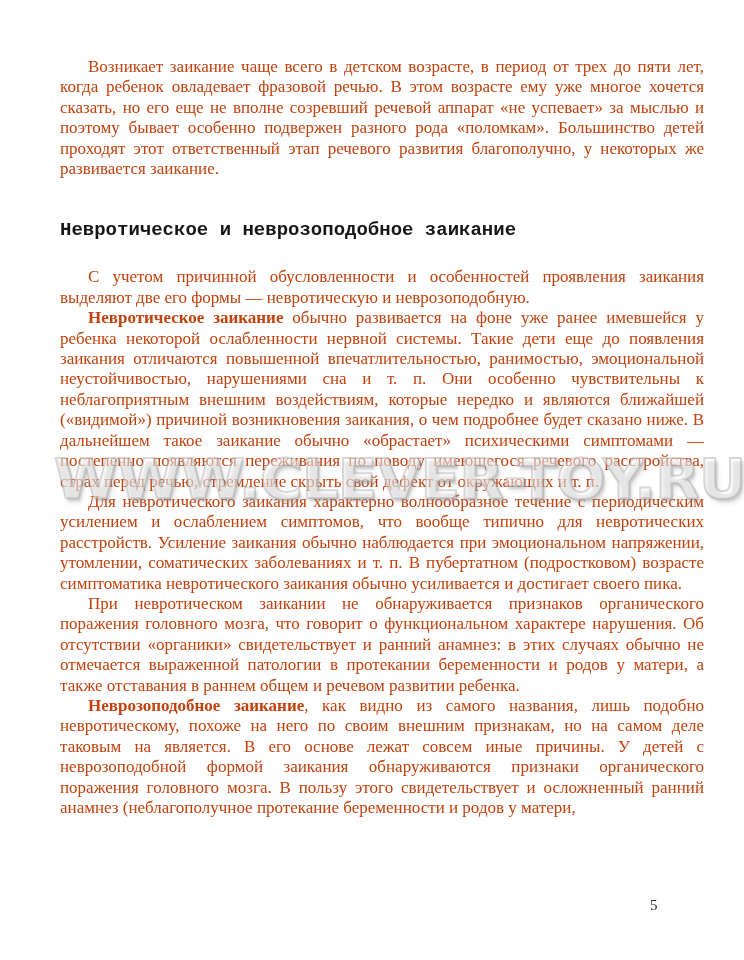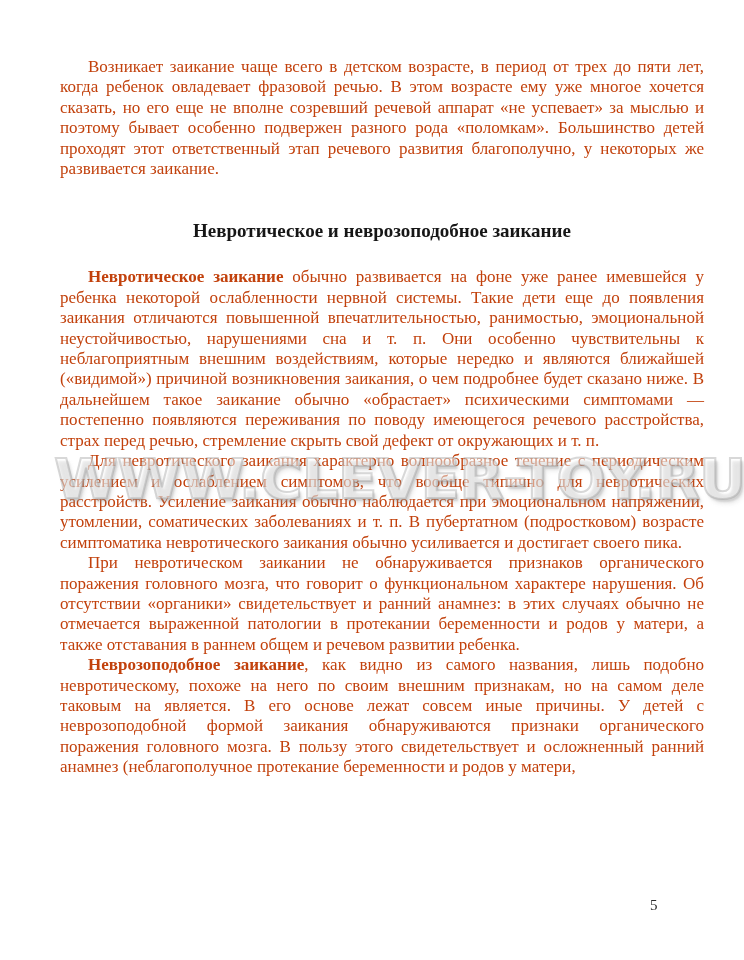--- a/index.html
+++ b/index.html
@@ -32,22 +32,22 @@
   }
   .body-par .lead {
     font-weight: bold;
     margin-top: 16px;
   }
   .section-heading {
     margin: 40px 0 25px 0;
     font-size: 19px;
     line-height: 23px;
     font-weight: bold;
-    text-align: center;
     color: #161616;
+    font-family: Liberation Mono, monospace;
   }
   .watermark {
     position: absolute;
     left: 54px;
     top: 446px;
     z-index: 3;
     white-space: nowrap;
     pointer-events: none;
     user-select: none;
     font-family: "DejaVu Sans", sans-serif;
@@ -77,20 +77,21 @@
 <div class="page">
 
   <div class="watermark">WWW.CLEVER-TOY.RU</div>
 
   <main class="text-block">
 
     <p class="body-par"><b class="lead"></b><span>Возникает заикание чаще всего в детском возрасте, в период от трех до пяти лет, когда ребенок овладевает фразовой речью. В этом возрасте ему уже многое хочется сказать, но его еще не вполне созревший речевой аппарат «не успевает» за мыслью и поэтому бывает особенно подвержен разного рода «поломкам». Большинство детей проходят этот ответственный этап речевого развития благополучно, у некоторых же развивается заикание.</span></p>
 
     <h2 class="section-heading">Невротическое и неврозоподобное заикание</h2>
 
+    <p class="body-par"><b class="lead"></b><span>С учетом причинной обусловленности и особенностей проявления заикания выделяют две его формы — невротическую и неврозоподобную.</span></p>
 
     <p class="body-par"><b class="lead">Невротическое заикание</b><span> обычно развивается на фоне уже ранее имевшейся у ребенка некоторой ослабленности нервной системы. Такие дети еще до появления заикания отличаются повышенной впечатлительностью, ранимостью, эмоциональной неустойчивостью, нарушениями сна и т. п. Они особенно чувствительны к неблагоприятным внешним воздействиям, которые нередко и являются ближайшей («видимой») причиной возникновения заикания, о чем подробнее будет сказано ниже. В дальнейшем такое заикание обычно «обрастает» психическими симптомами — постепенно появляются переживания по поводу имеющегося речевого расстройства, страх перед речью, стремление скрыть свой дефект от окружающих и т. п.</span></p>
 
     <p class="body-par"><b class="lead"></b><span>Для невротического заикания характерно волнообразное течение с периодическим усилением и ослаблением симптомов, что вообще типично для невротических расстройств. Усиление заикания обычно наблюдается при эмоциональном напряжении, утомлении, соматических заболеваниях и т. п. В пубертатном (подростковом) возрасте симптоматика невротического заикания обычно усиливается и достигает своего пика.</span></p>
 
     <p class="body-par"><b class="lead"></b><span>При невротическом заикании не обнаруживается признаков органического поражения головного мозга, что говорит о функциональном характере нарушения. Об отсутствии «органики» свидетельствует и ранний анамнез: в этих случаях обычно не отмечается выраженной патологии в протекании беременности и родов у матери, а также отставания в раннем общем и речевом развитии ребенка.</span></p>
 
     <p class="body-par"><b class="lead">Неврозоподобное заикание</b><span>, как видно из самого названия, лишь подобно невротическому, похоже на него по своим внешним признакам, но на самом деле таковым на является. В его основе лежат совсем иные причины. У детей с неврозоподобной формой заикания обнаруживаются признаки органического поражения головного мозга. В пользу этого свидетельствует и осложненный ранний анамнез (неблагополучное протекание беременности и родов у матери,</span></p>
 
   </main>

